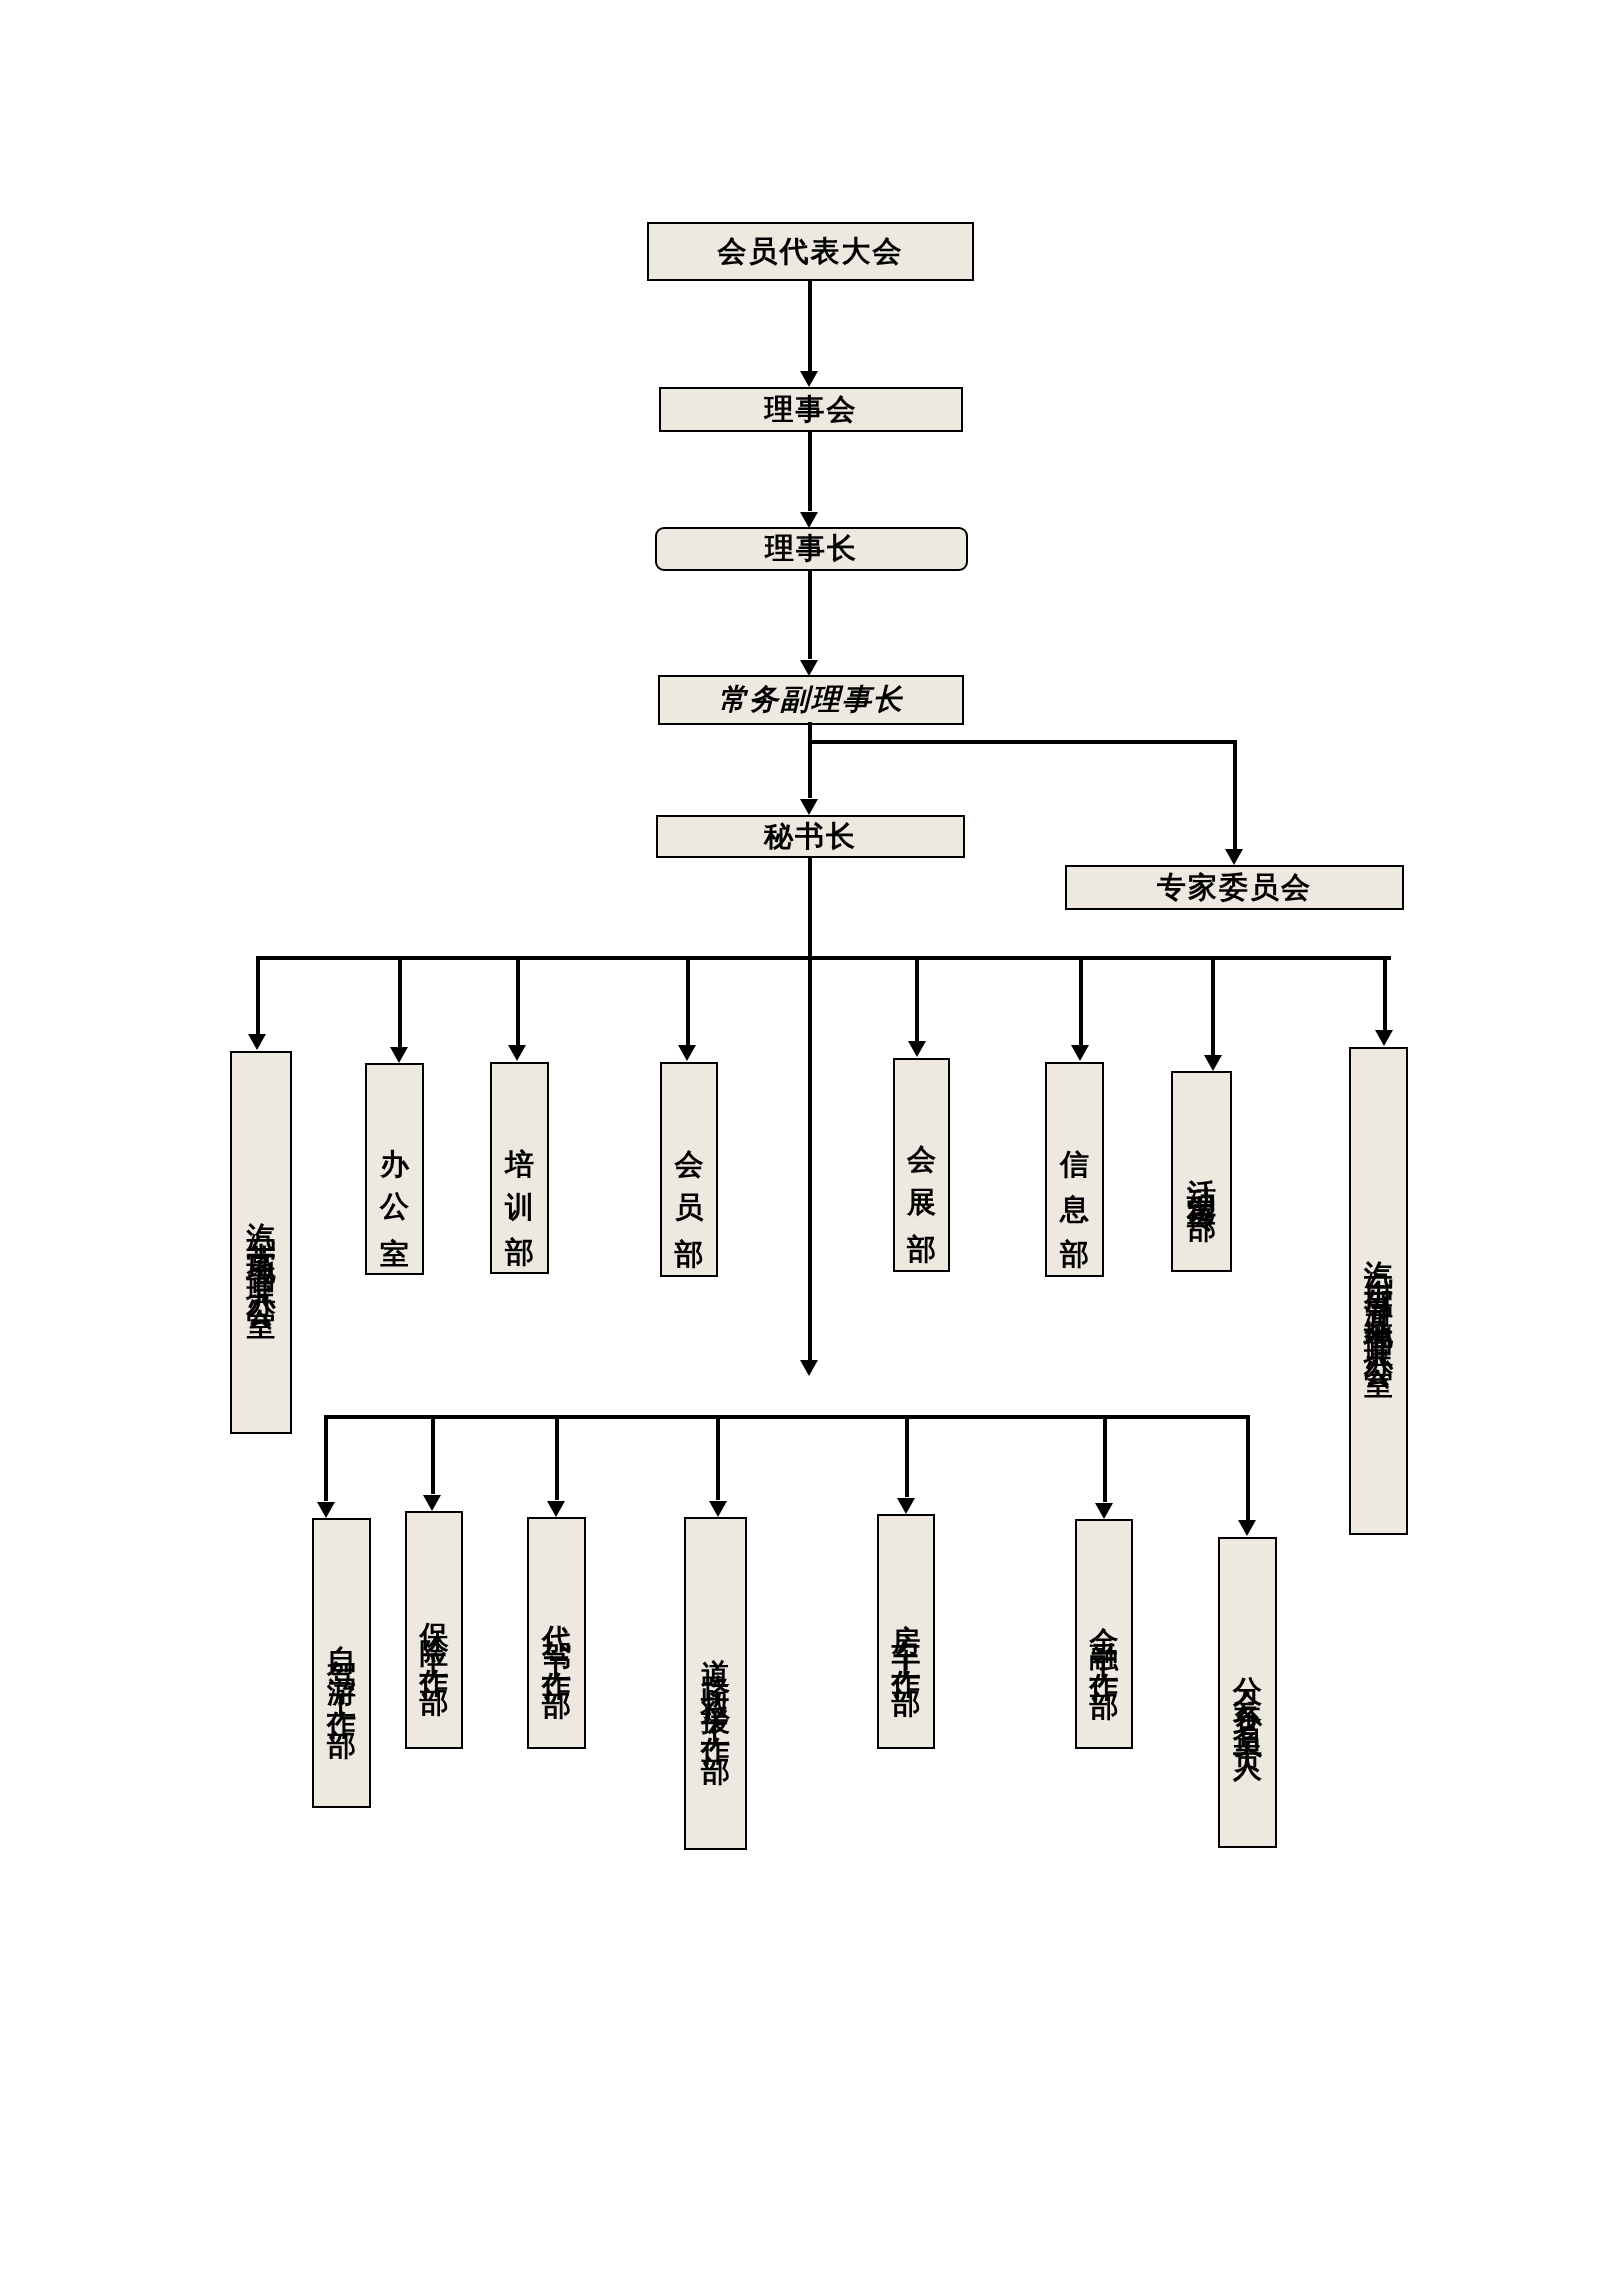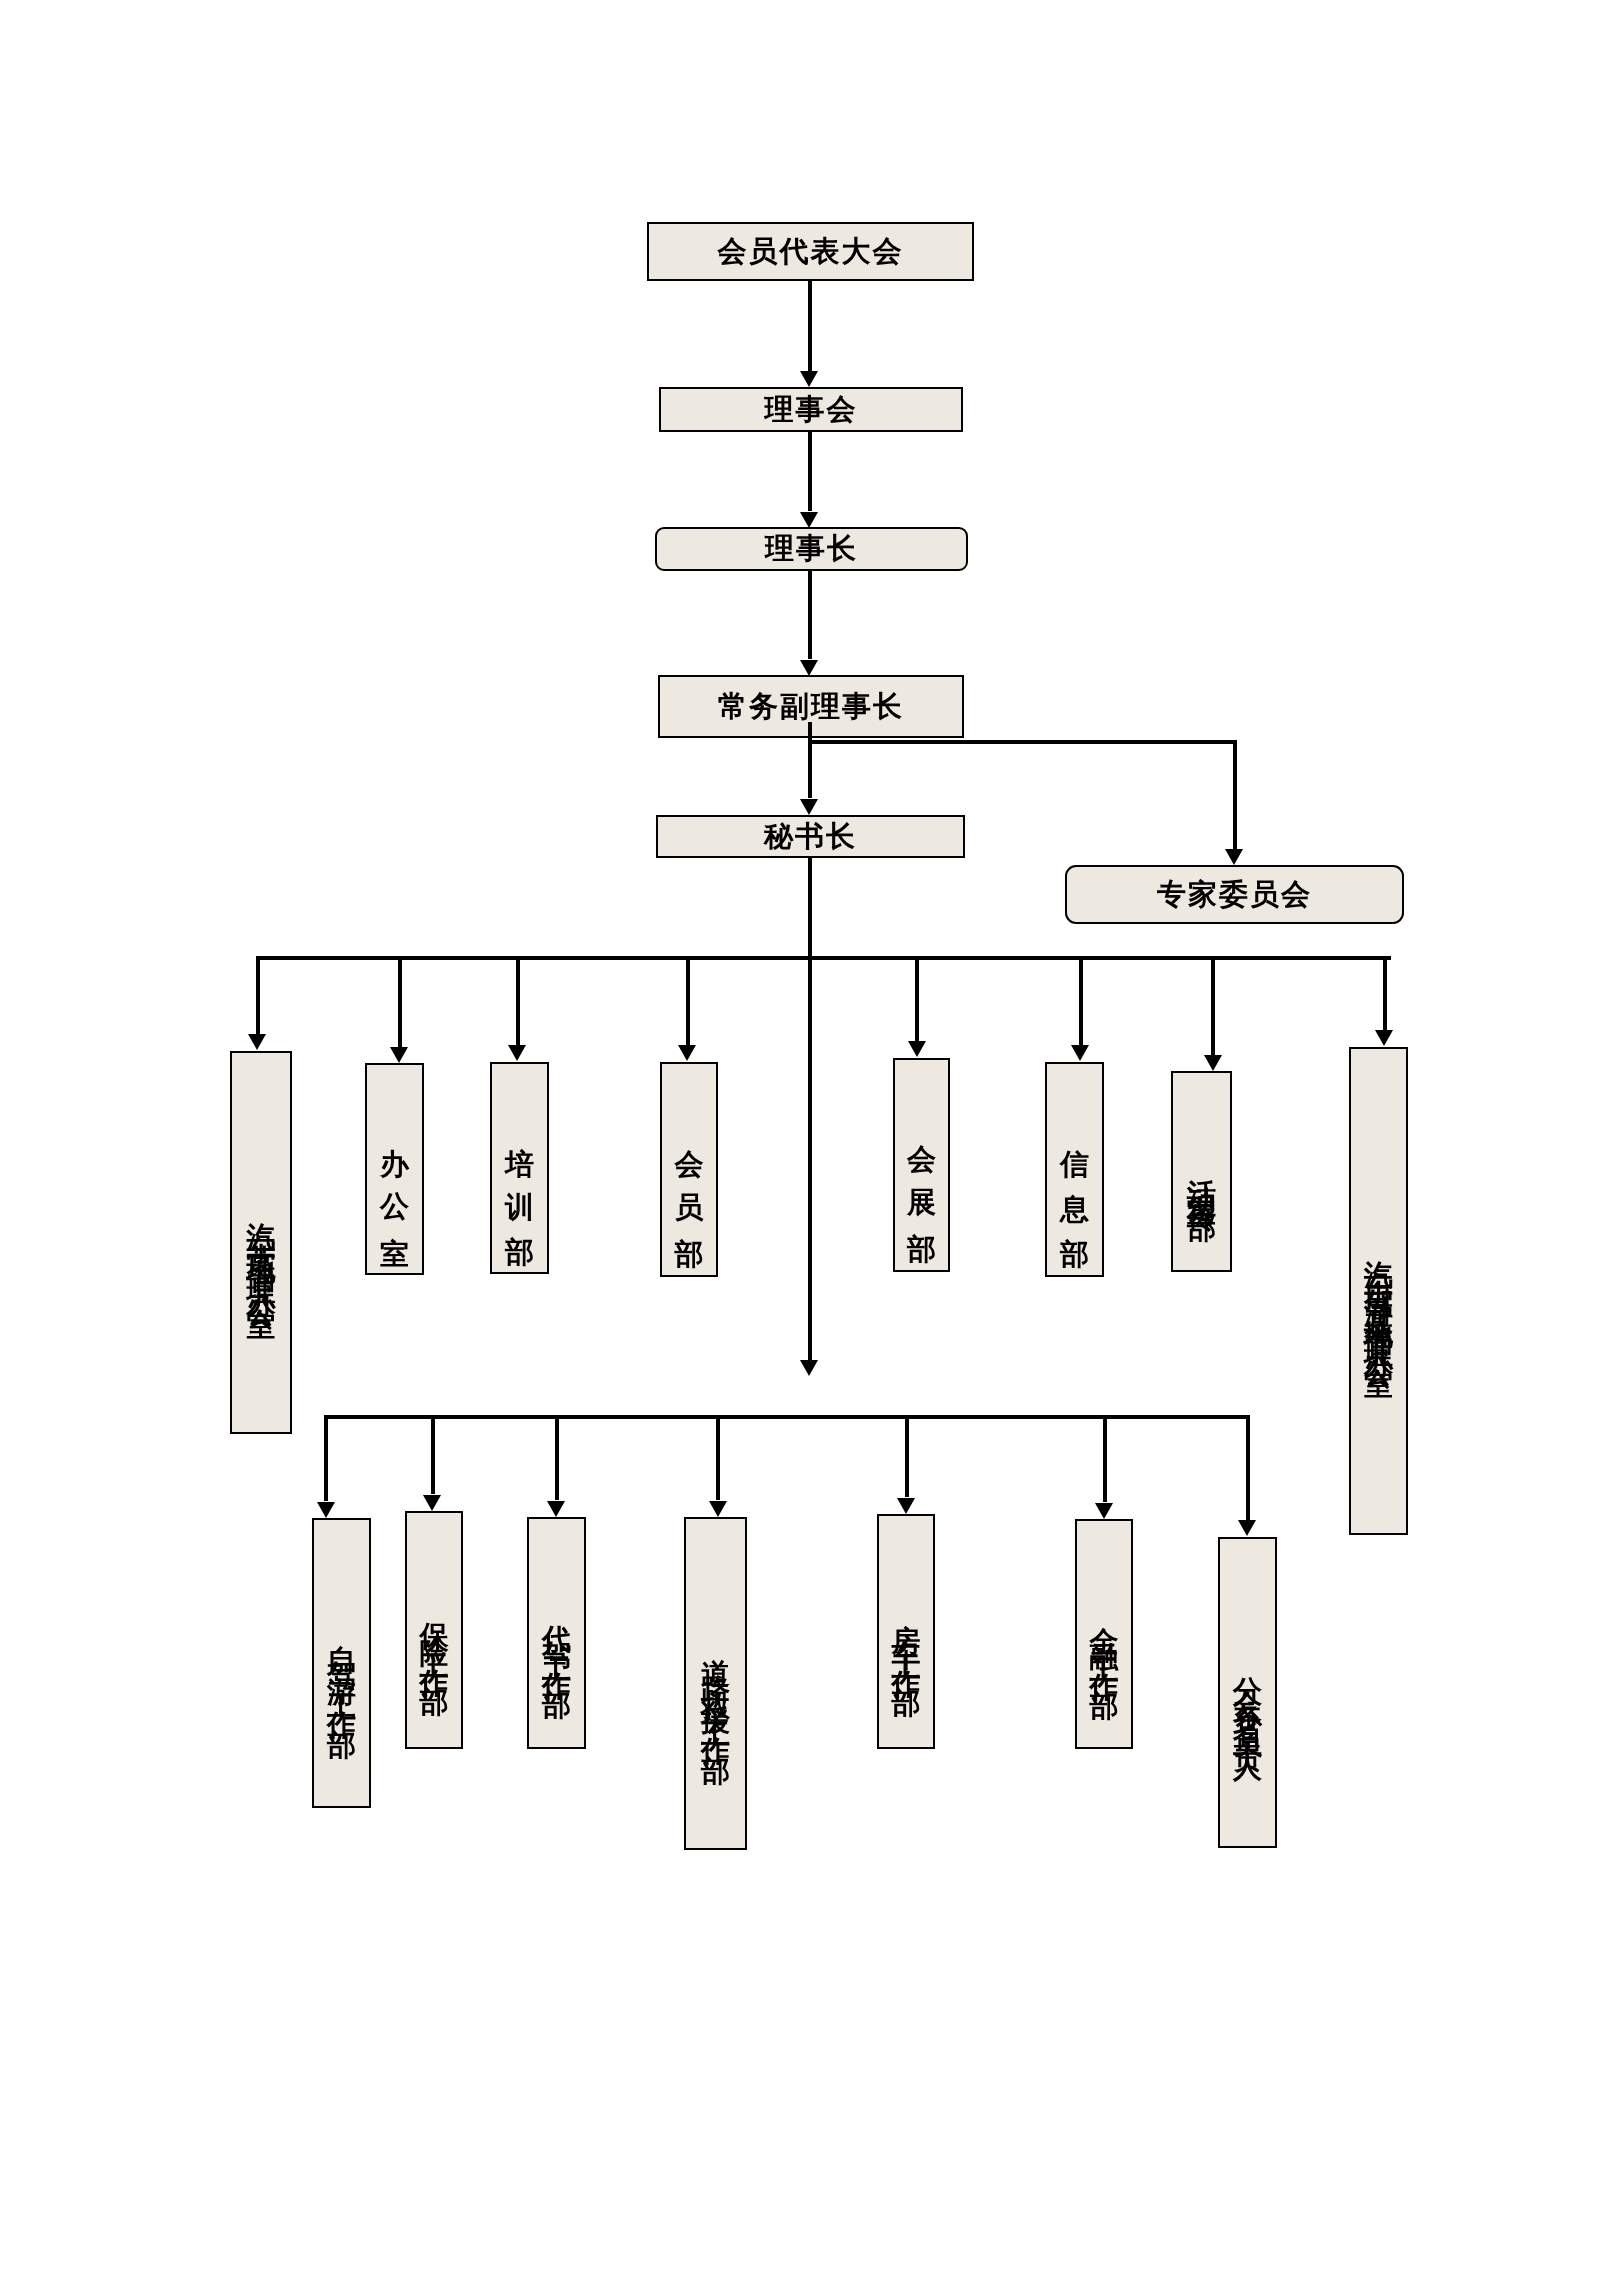--- a/index.html
+++ b/index.html
@@ -32,25 +32,25 @@
 <body>
 
 <div class="page">
 
   <div class="hbox" style="left:647px;top:222px;width:327px;height:59px;">会员代表大会</div>
 
   <div class="hbox" style="left:659px;top:387px;width:304px;height:45px;">理事会</div>
 
   <div class="hbox" style="left:655px;top:527px;width:313px;height:44px;border-radius:9px;">理事长</div>
 
-  <div class="hbox" style="left:658px;top:675px;width:306px;height:63px;">常务副理事长</div>
+  <div class="hbox" style="left:658px;top:675px;width:306px;height:50px;font-style:italic;">常务副理事长</div>
 
   <div class="hbox" style="left:656px;top:815px;width:309px;height:43px;">秘书长</div>
 
-  <div class="hbox" style="left:1065px;top:865px;width:339px;height:59px;border-radius:11px;">专家委员会</div>
+  <div class="hbox" style="left:1065px;top:865px;width:339px;height:45px;">专家委员会</div>
 
   <div class="vline" style="left:808px;top:281px;height:90px;"></div>
   <div class="tri" style="left:800px;top:371px;"></div>
 
   <div class="vline" style="left:808px;top:432px;height:79px;"></div>
   <div class="tri" style="left:800px;top:512px;"></div>
 
   <div class="vline" style="left:808px;top:571px;height:88px;"></div>
   <div class="tri" style="left:800px;top:660px;"></div>
 

